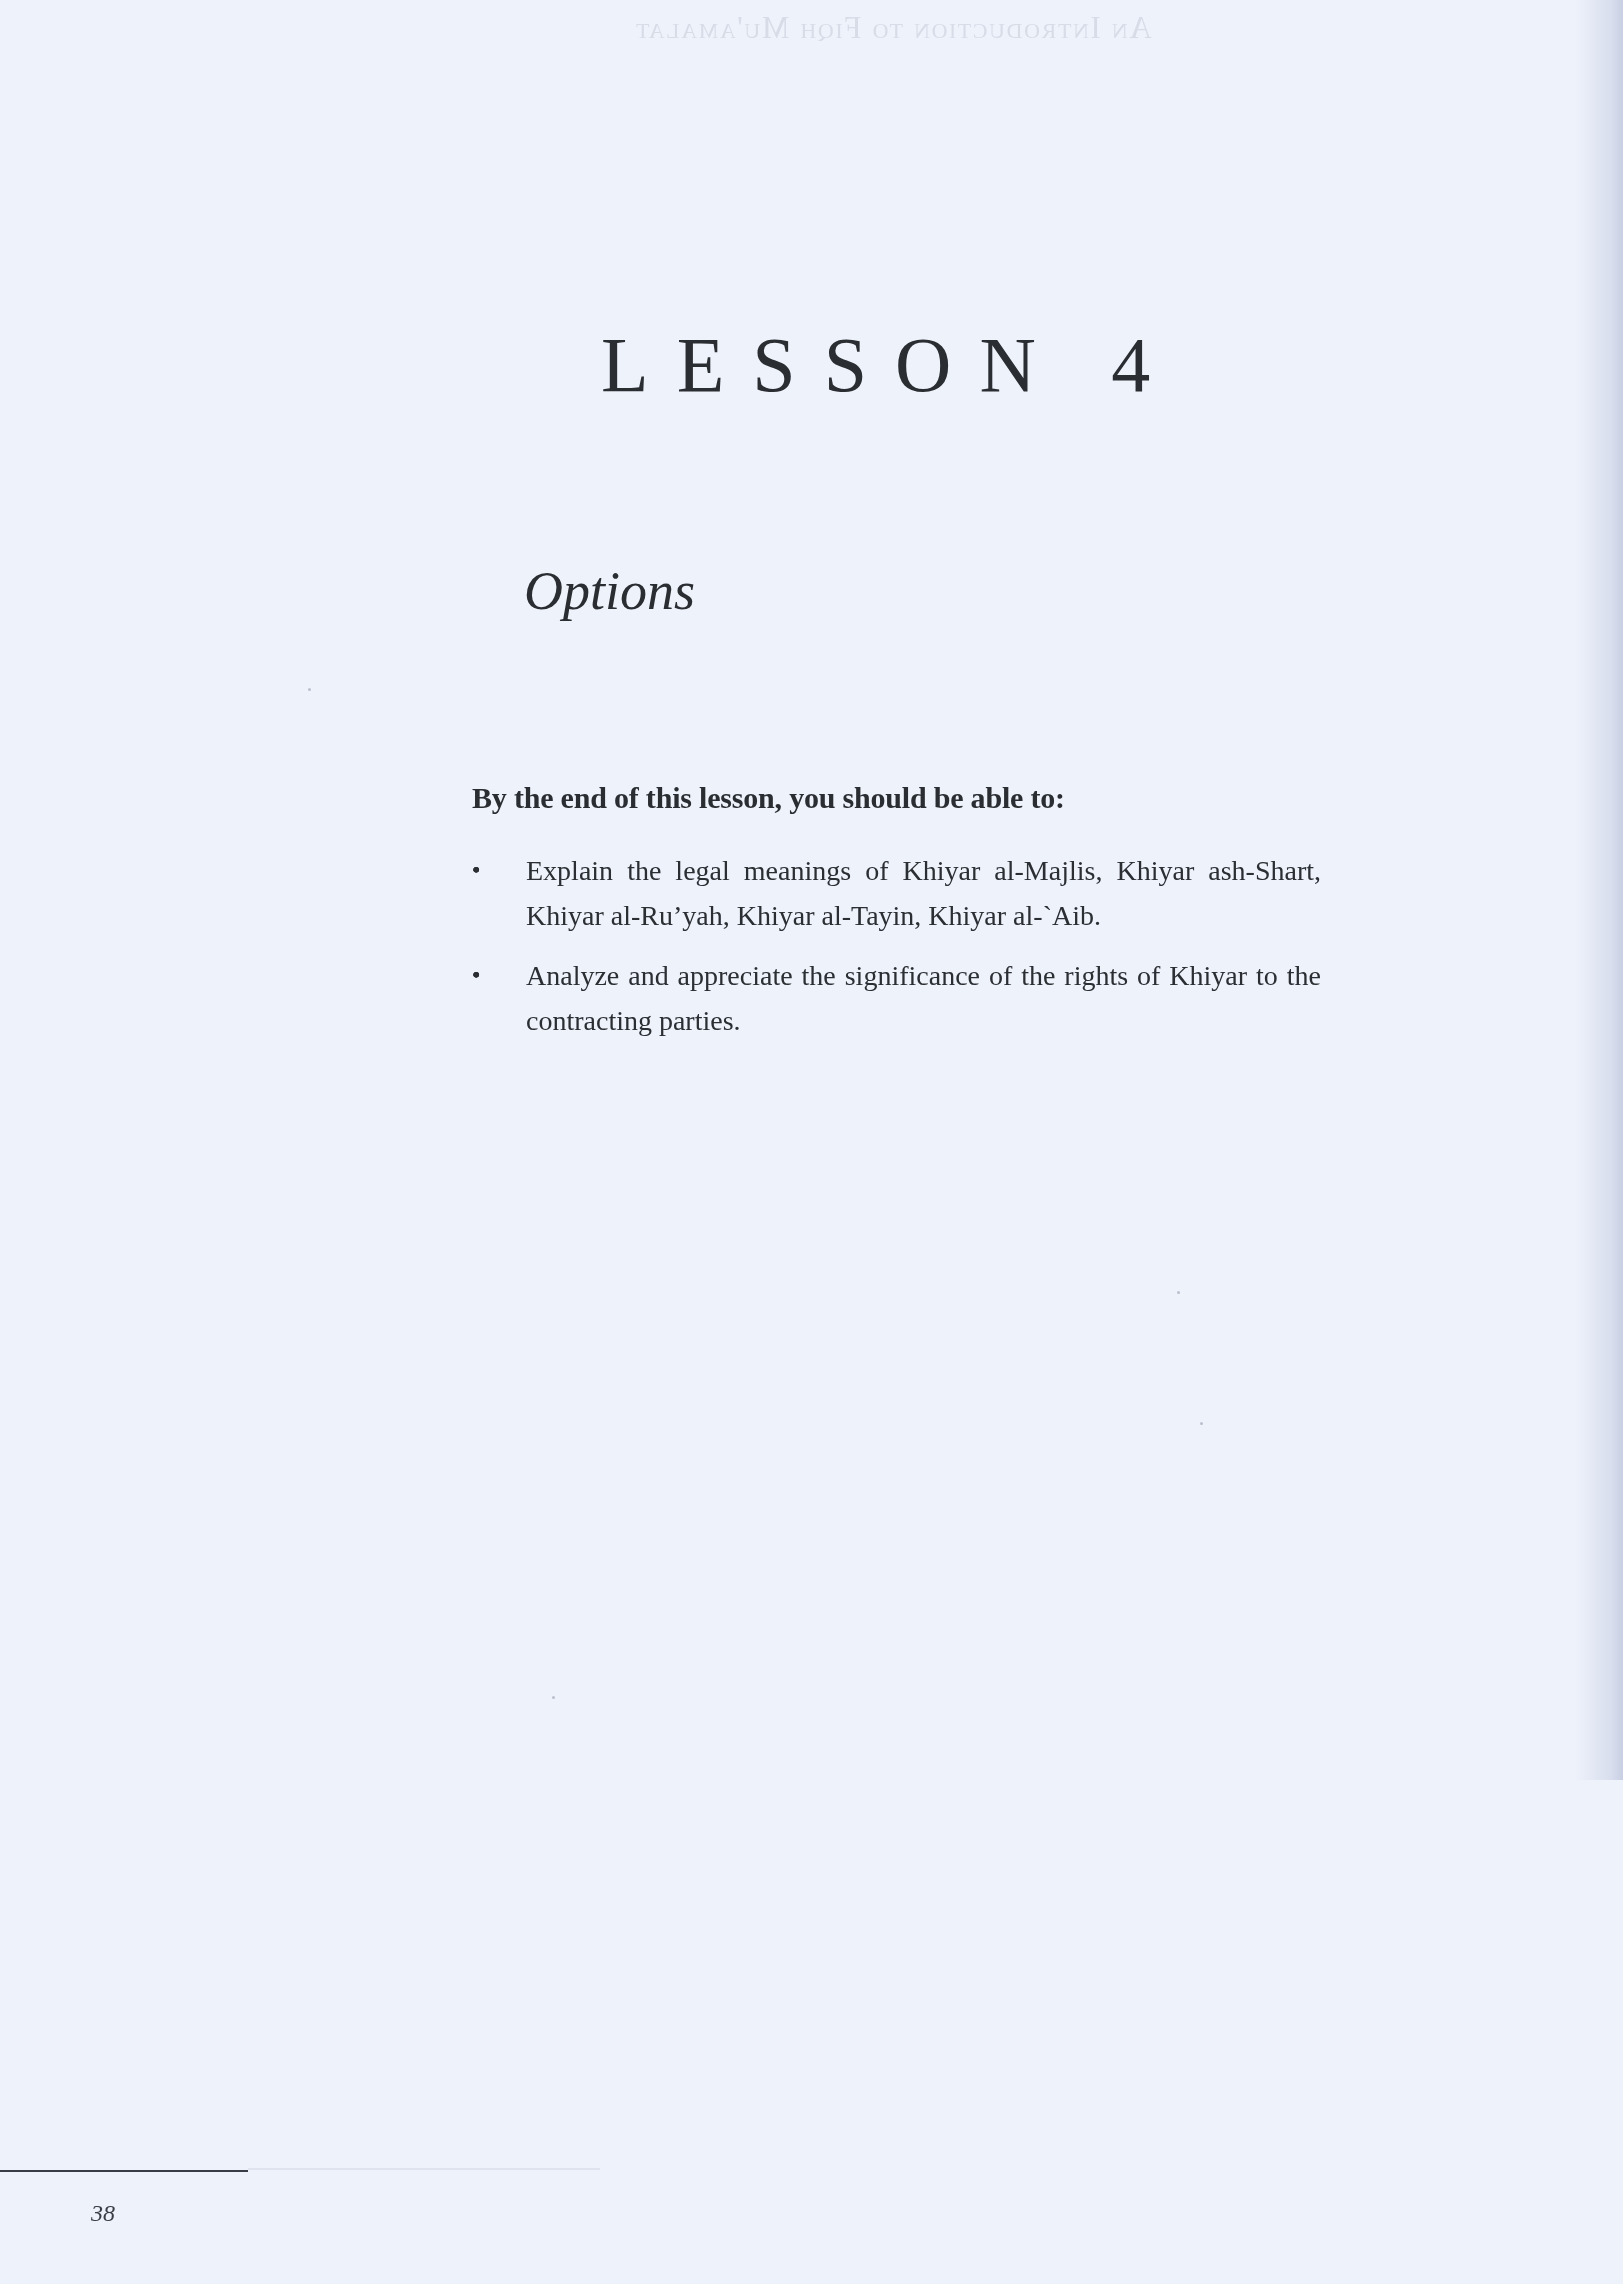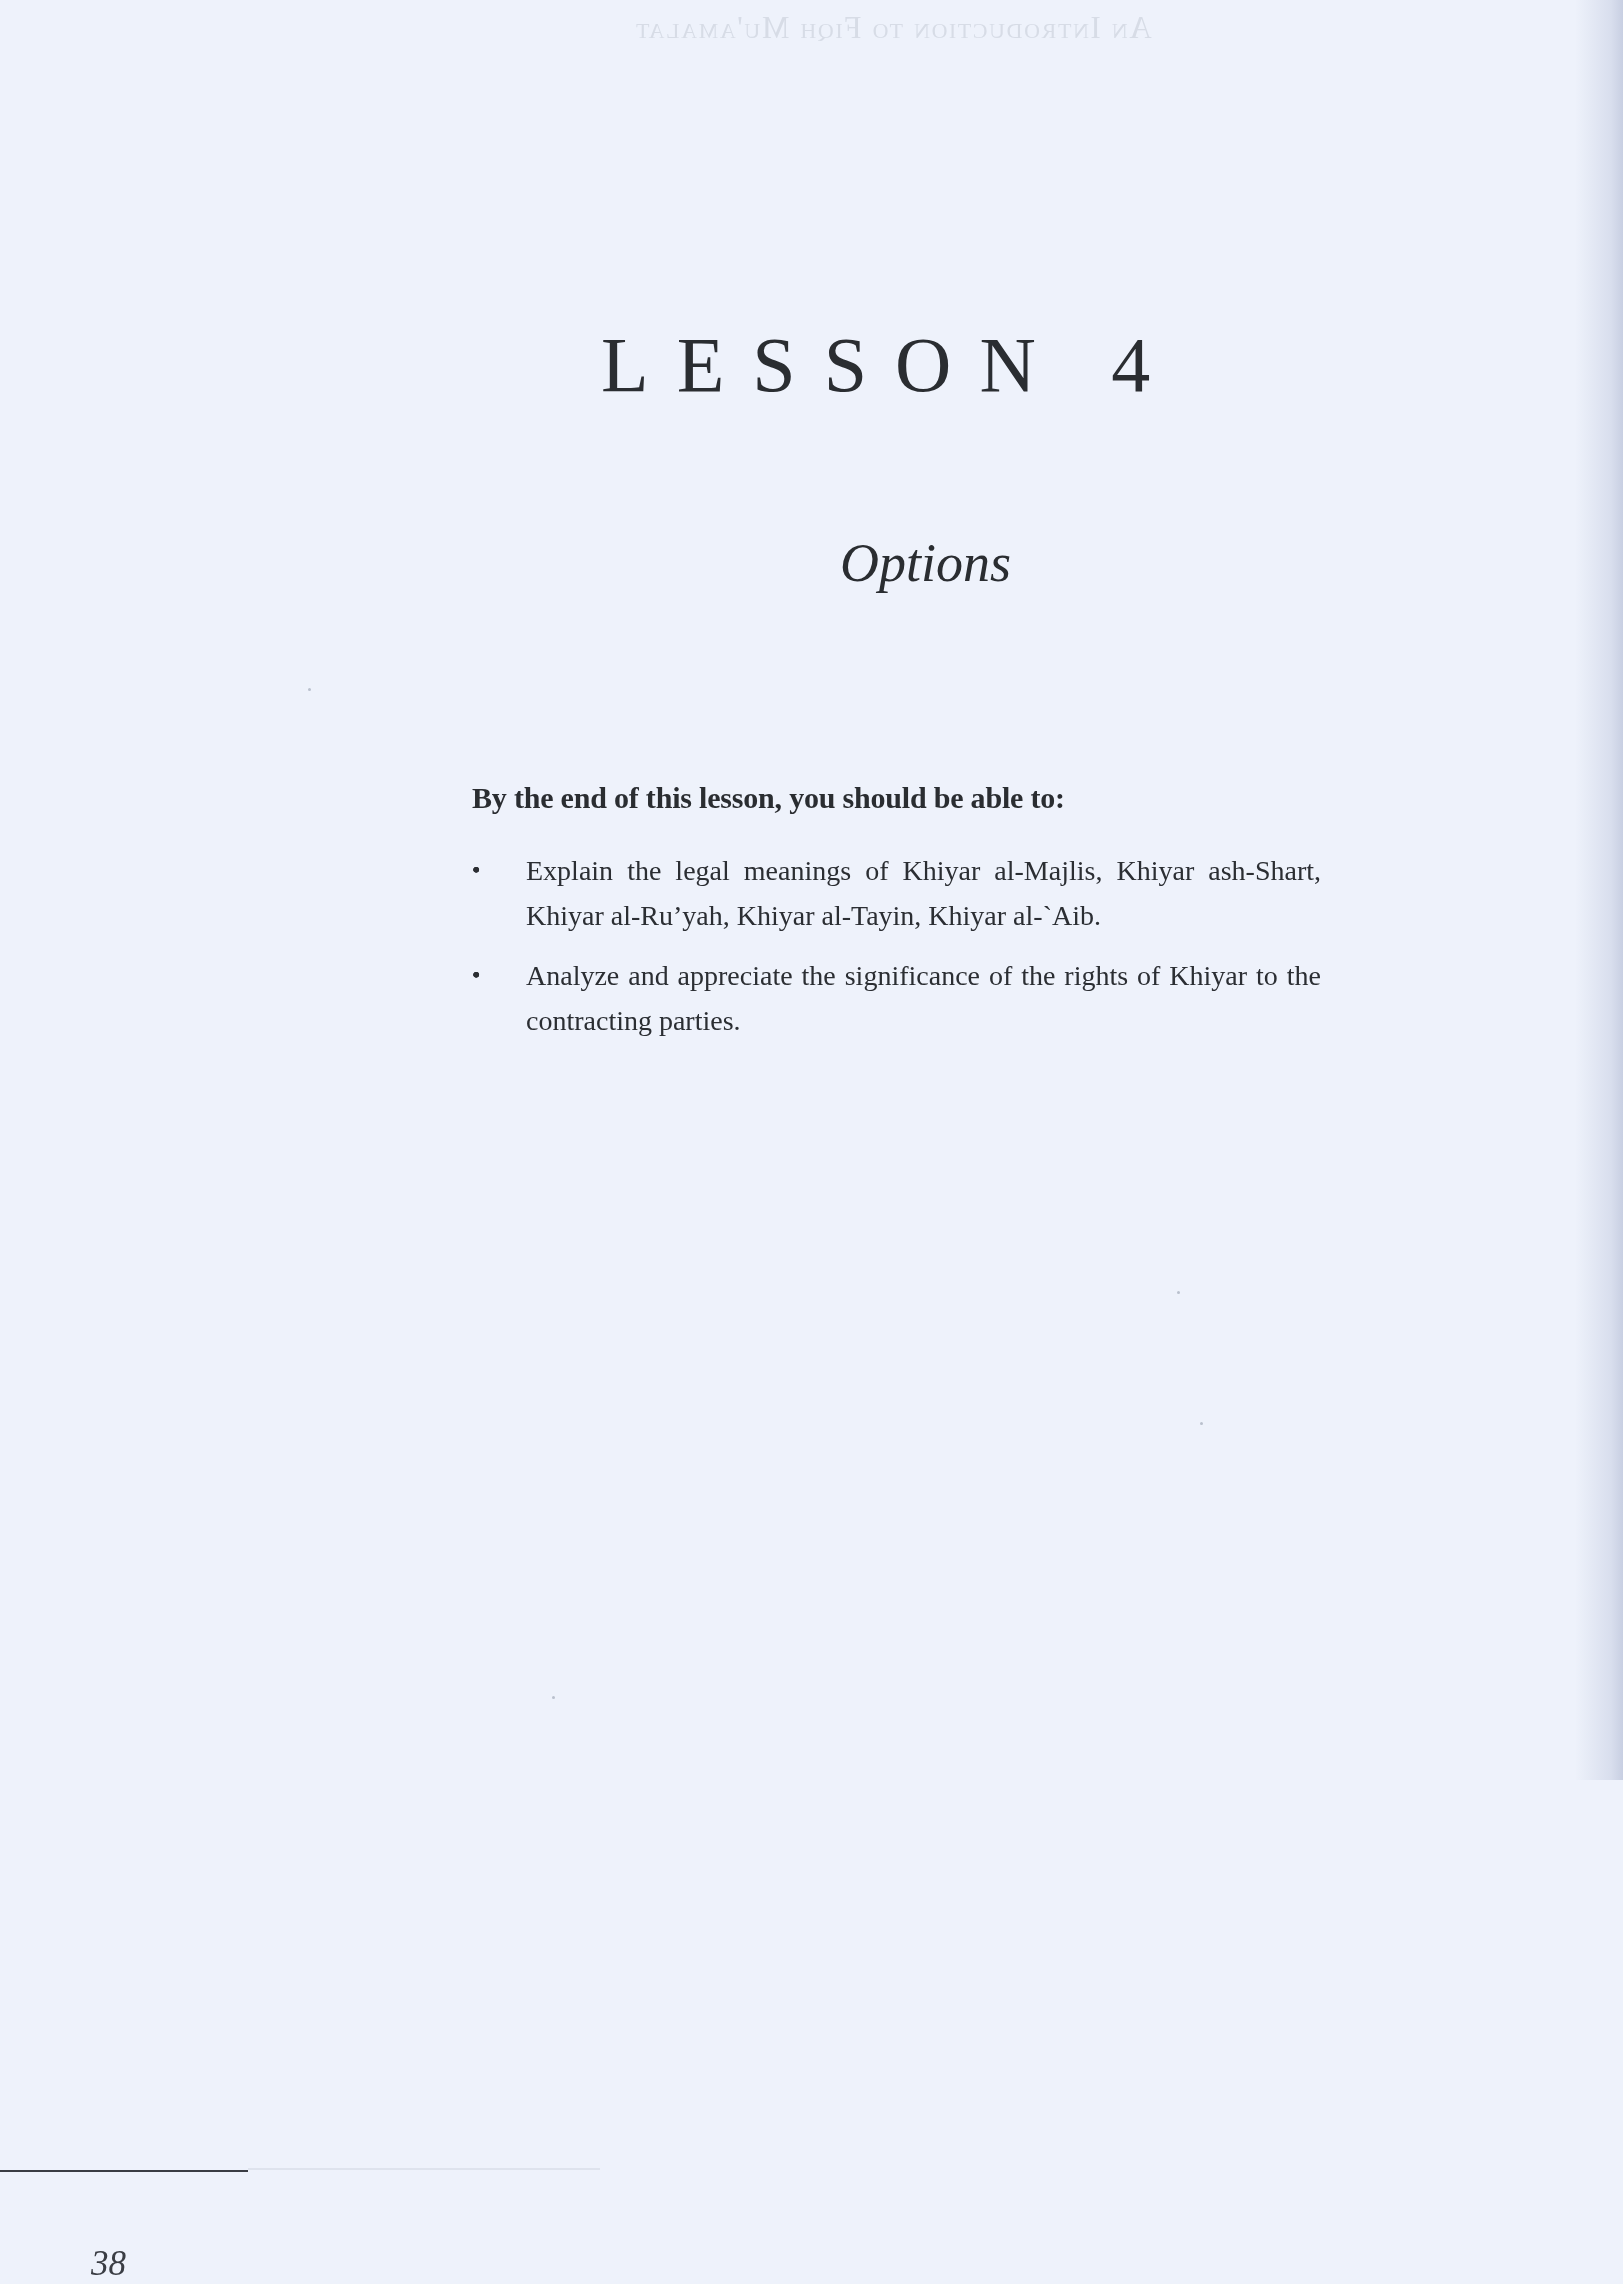--- a/index.html
+++ b/index.html
@@ -51,23 +51,23 @@
       top: 268px;
       width: 617px;
       font-size: 78px;
       letter-spacing: 28px;
       color: #2a2d31;
       font-weight: normal;
     }
     .lesson-subtitle {
       position: absolute;
       left: 674px;
-      top: 532px;
+      top: 560px;
       width: 487px;
-      text-align: right;
+      text-align: left;
       font-style: italic;
       font-size: 54px;
       color: #2a2d31;
       transform: translateX(-150px);
       transform-origin: left;
     }
     .objectives {
       position: absolute;
       left: 472px;
       top: 781px;
@@ -115,23 +115,22 @@
       top: 2168px;
       width: 352px;
       height: 1.6px;
       background: rgba(110,120,140,0.12);
     }
     .page-number {
       position: absolute;
       left: 91px;
       top: 2200px;
       font-style: italic;
-      font-size: 35px;
+      font-size: 24px;
       color: #3a3d44;
-      margin-top: 44px;
     }
     .speck {
       position: absolute;
       width: 3.2px; height: 3.2px;
       border-radius: 50%;
       background: rgba(90,100,120,0.35);
     }
   </style>
 </head>
 <body>

